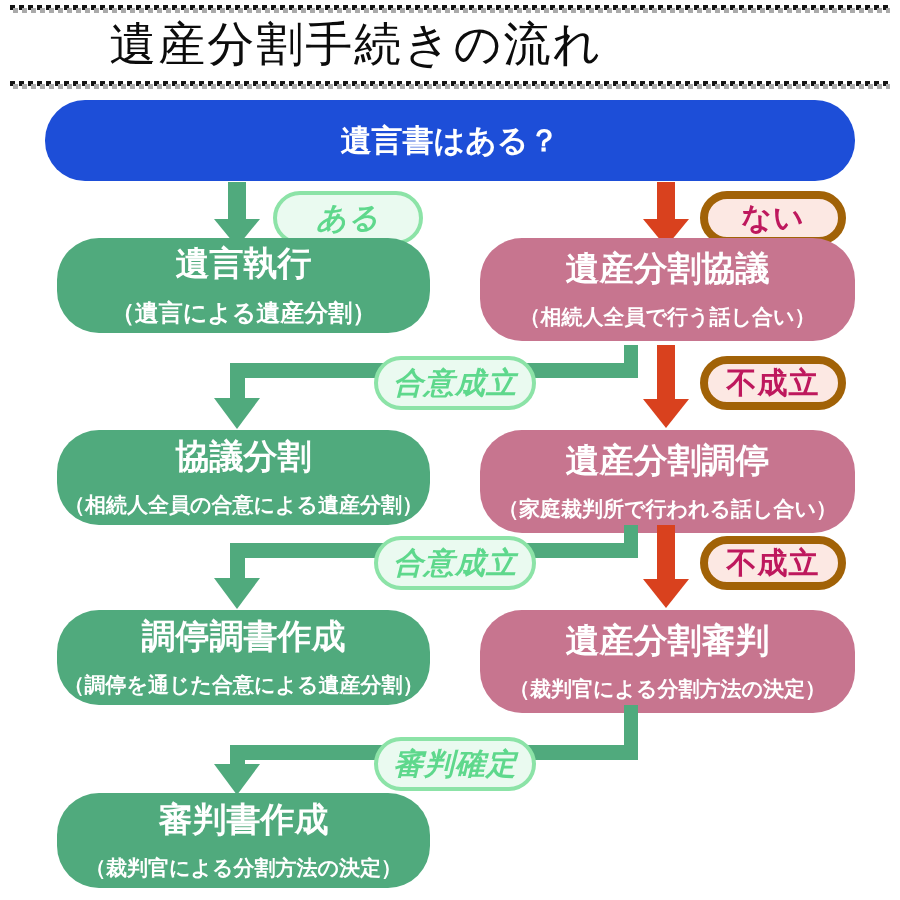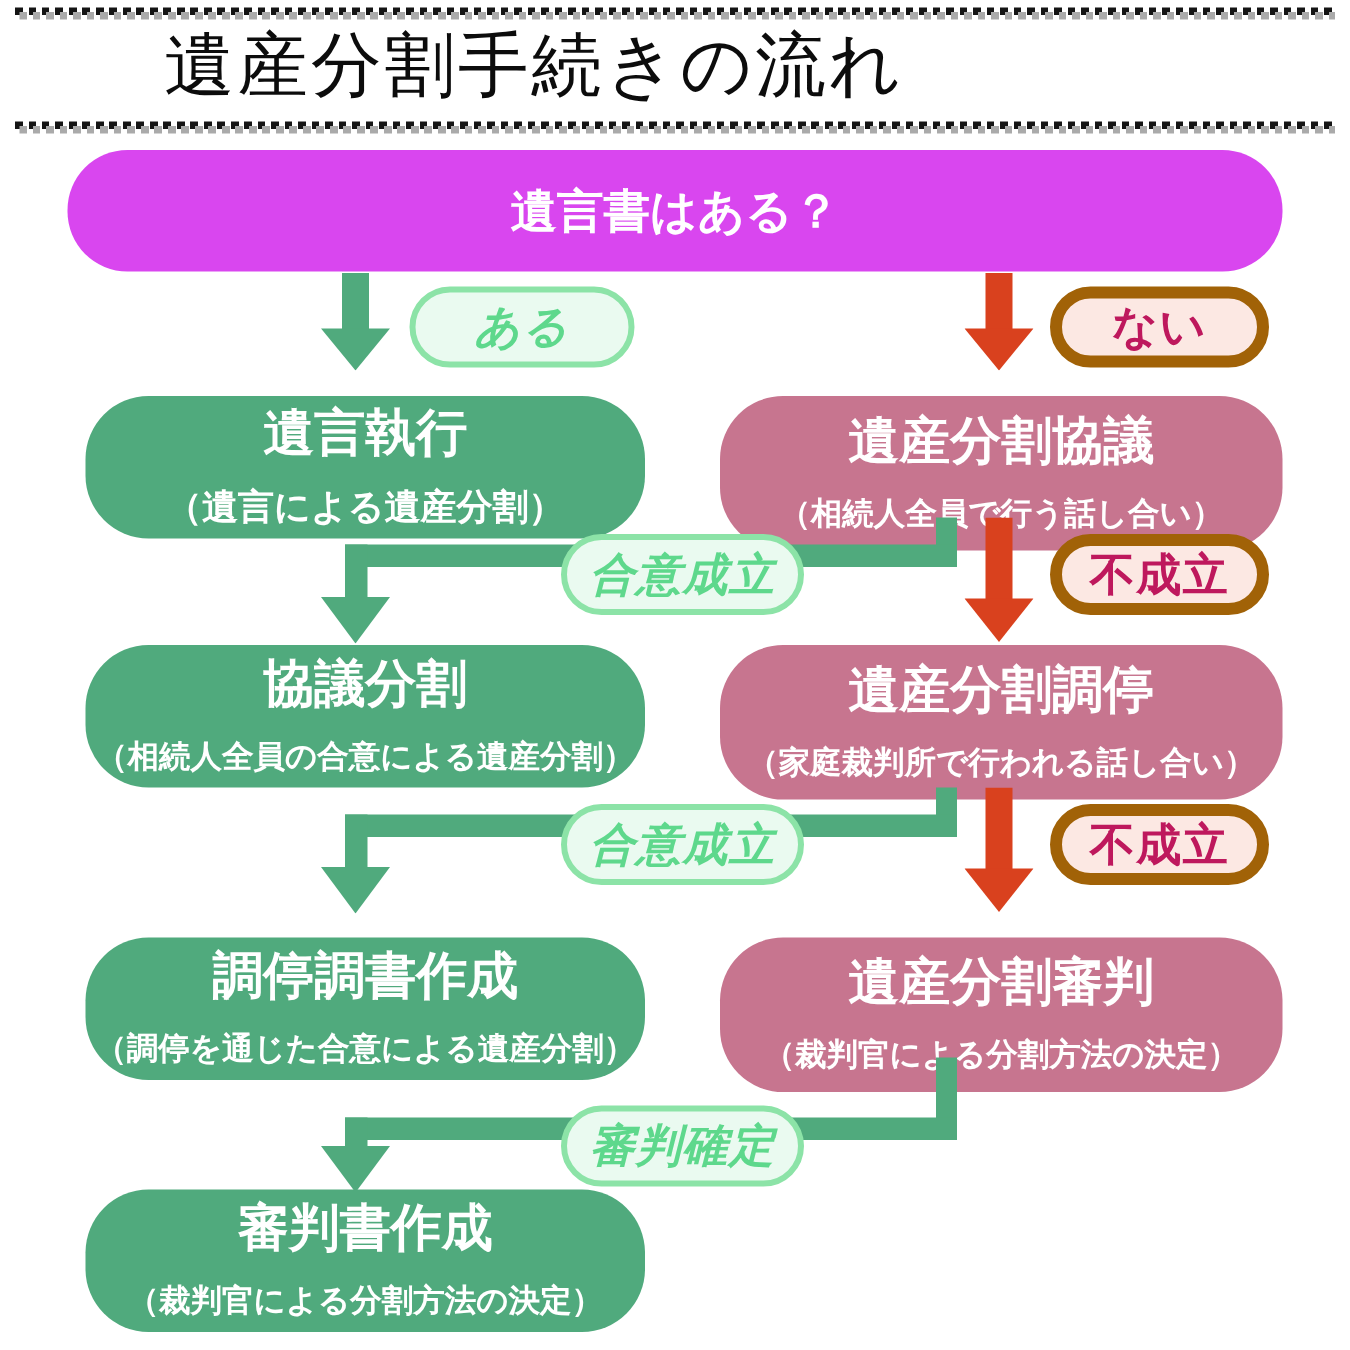--- a/index.html
+++ b/index.html
@@ -21,30 +21,30 @@
   .page-title{position:absolute;left:0;top:16px;width:712px;text-align:center;
     font-family:"DejaVu Serif","Liberation Serif",serif;
     font-size:47px;color:#0c0c0c;letter-spacing:2px;line-height:1.2;}
 
   .node{position:absolute;color:#ffffff;text-align:center;
     display:flex;flex-direction:column;justify-content:center;
     border-radius:42px;}
   .node .t{font-size:34px;font-weight:bold;line-height:1.2;}
   .node .s{font-size:21px;font-weight:bold;line-height:1.3;margin-top:14px;white-space:nowrap;}
   .node .s.big{font-size:24px;}
-  .blue{background:#d946ef;}
+  .blue{background:#1d4ed8;}
   .green{background:#50aa7d;}
   .pink{background:#c7758f;}
 
   .q-node{left:45px;top:100px;width:810px;height:81px;border-radius:40px;}
   .q-node .t{font-size:31px;}
 
   .col-l{left:57px;width:373px;height:95px;}
   .col-r{left:480px;width:375px;height:103px;}
-  .row2{top:264px;} .row3{top:430px;} .row4{top:625px;} .row5{top:793px;}
+  .row2{top:238px;} .row3{top:430px;} .row4{top:610px;} .row5{top:793px;}
 
   .pill{position:absolute;height:54px;border-radius:27px;box-sizing:border-box;
     display:flex;align-items:center;justify-content:center;
     font-weight:bold;font-size:30px;letter-spacing:1px;}
   .pill.g{background:#eafaf0;border:4px solid #8ce3a7;color:#5ed88c;font-style:italic;}
   .pill.r{background:#fce8e3;border:8px solid #a16207;color:#be185d;}
 
   .hline,.vline{position:absolute;background:#50aa7d;}
   .arrow-svg{position:absolute;display:block;}
 </style>

